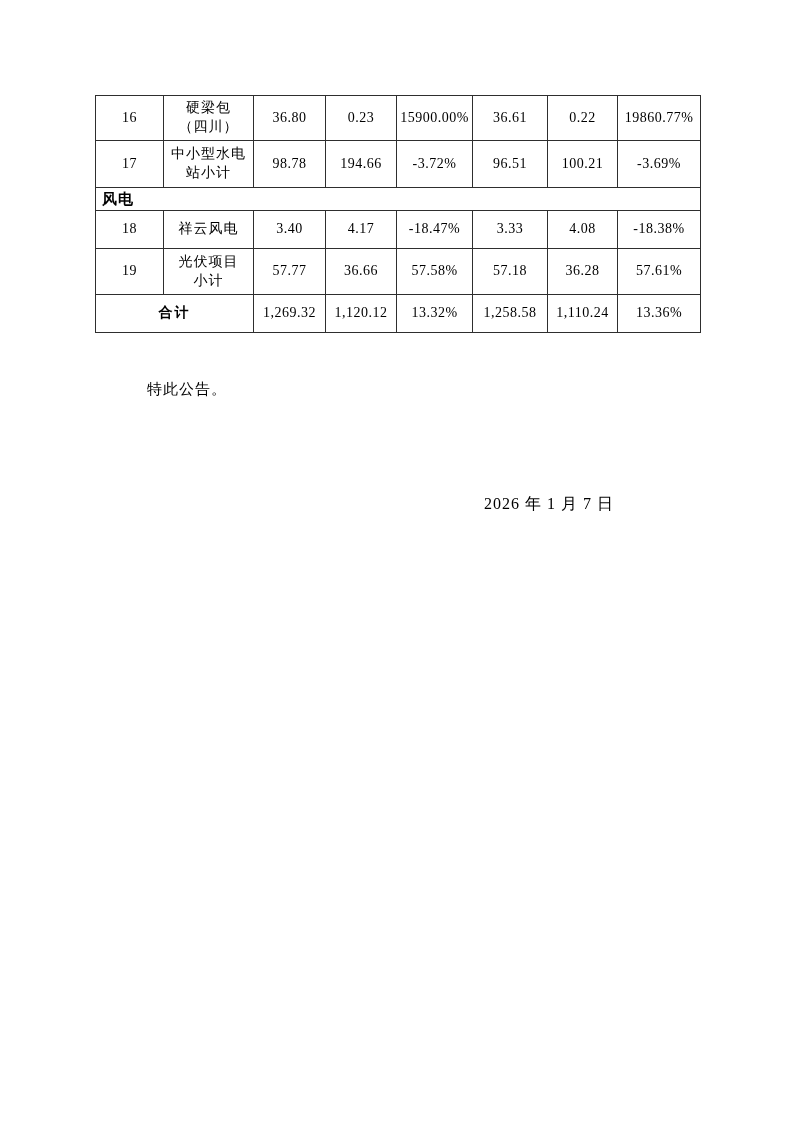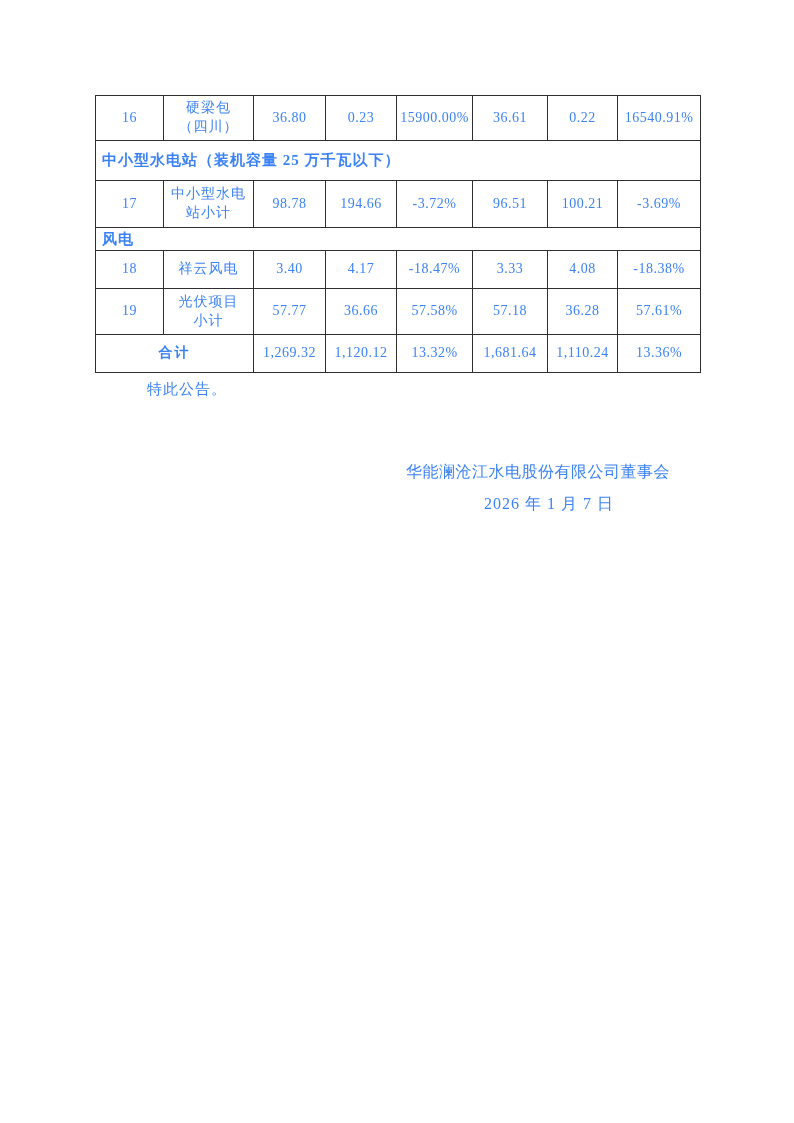--- a/index.html
+++ b/index.html
@@ -3,21 +3,21 @@
 <meta charset="utf-8">
 <style>
   html, body { margin: 0; padding: 0; background: #888; }
   .page {
     position: relative;
     width: 794px;
     height: 1123px;
     margin: 0 auto;
     background: #ffffff;
     font-family: "Liberation Serif", "DejaVu Serif", serif;
-    color: #3b82f6;
+    color: #000000;
     overflow: hidden;
   }
   table.report {
     position: absolute;
     left: 95px;
     top: 95px;
     width: 605px;
     border-collapse: collapse;
     table-layout: fixed;
   }
@@ -95,26 +95,23 @@
     <tbody>
         <tr class="h45">
       <td>16</td>
       <td class="name">硬梁包
 （四川）</td>
       <td>36.80</td>
       <td>0.23</td>
       <td>15900.00%</td>
       <td>36.61</td>
       <td>0.22</td>
-      <td>16540.91%</td>
+      <td>19860.77%</td>
     </tr>
 
-    <tr class="h40">
-      <td class="section" colspan="8">中小型水电站（装机容量 25 万千瓦以下）</td>
-    </tr>
 
     <tr class="h47">
       <td>17</td>
       <td class="name">中小型水电
 站小计</td>
       <td>98.78</td>
       <td>194.66</td>
       <td>-3.72%</td>
       <td>96.51</td>
       <td>100.21</td>
@@ -147,26 +144,25 @@
       <td>57.18</td>
       <td>36.28</td>
       <td>57.61%</td>
     </tr>
 
     <tr class="h38">
       <td class="total-label" colspan="2">合计</td>
       <td>1,269.32</td>
       <td>1,120.12</td>
       <td>13.32%</td>
-      <td>1,681.64</td>
+      <td>1,258.58</td>
       <td>1,110.24</td>
       <td>13.36%</td>
     </tr>
   </tbody>
     </table>
 
   <div class="closing">特此公告。</div>
 
-  <div class="signature">华能澜沧江水电股份有限公司董事会</div>
 
   <div class="sign-date">2026 年 1 月 7 日</div>
 
 </div>
 
 </body></html>

